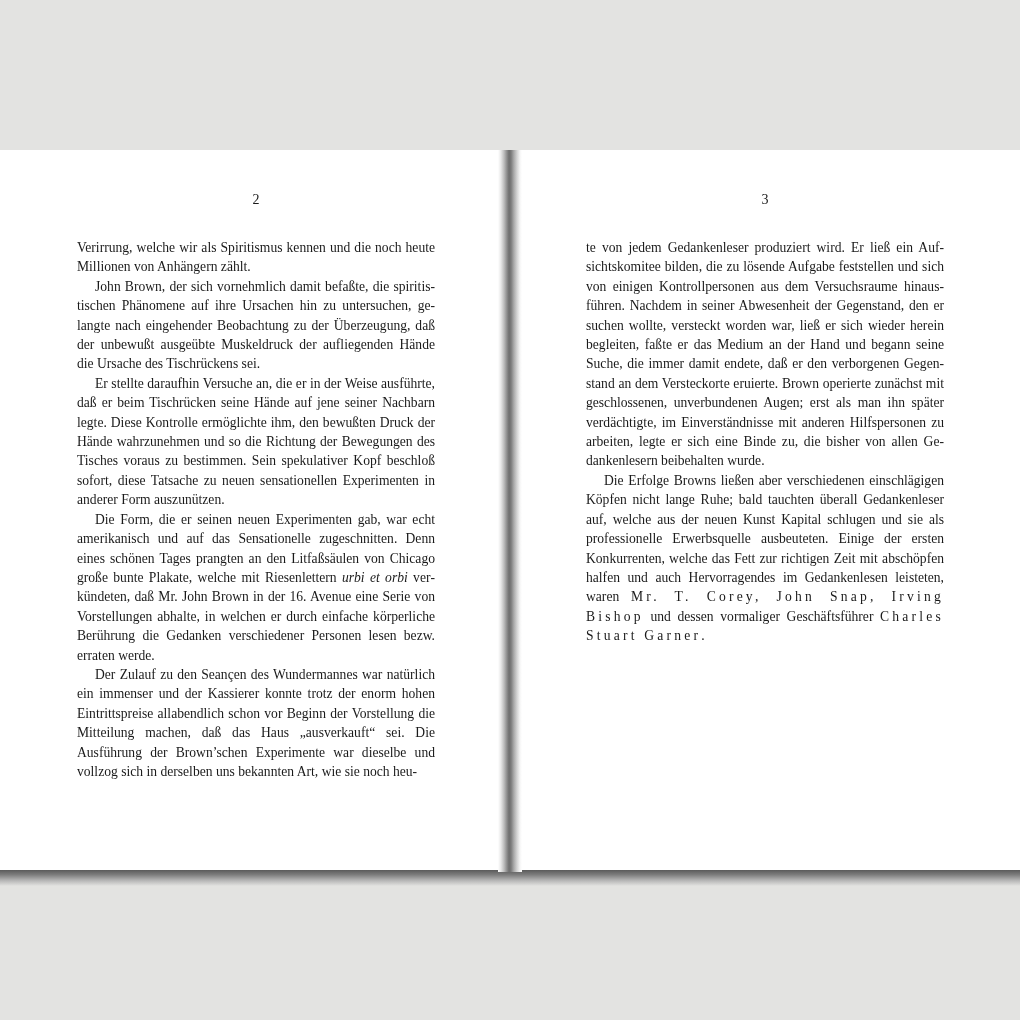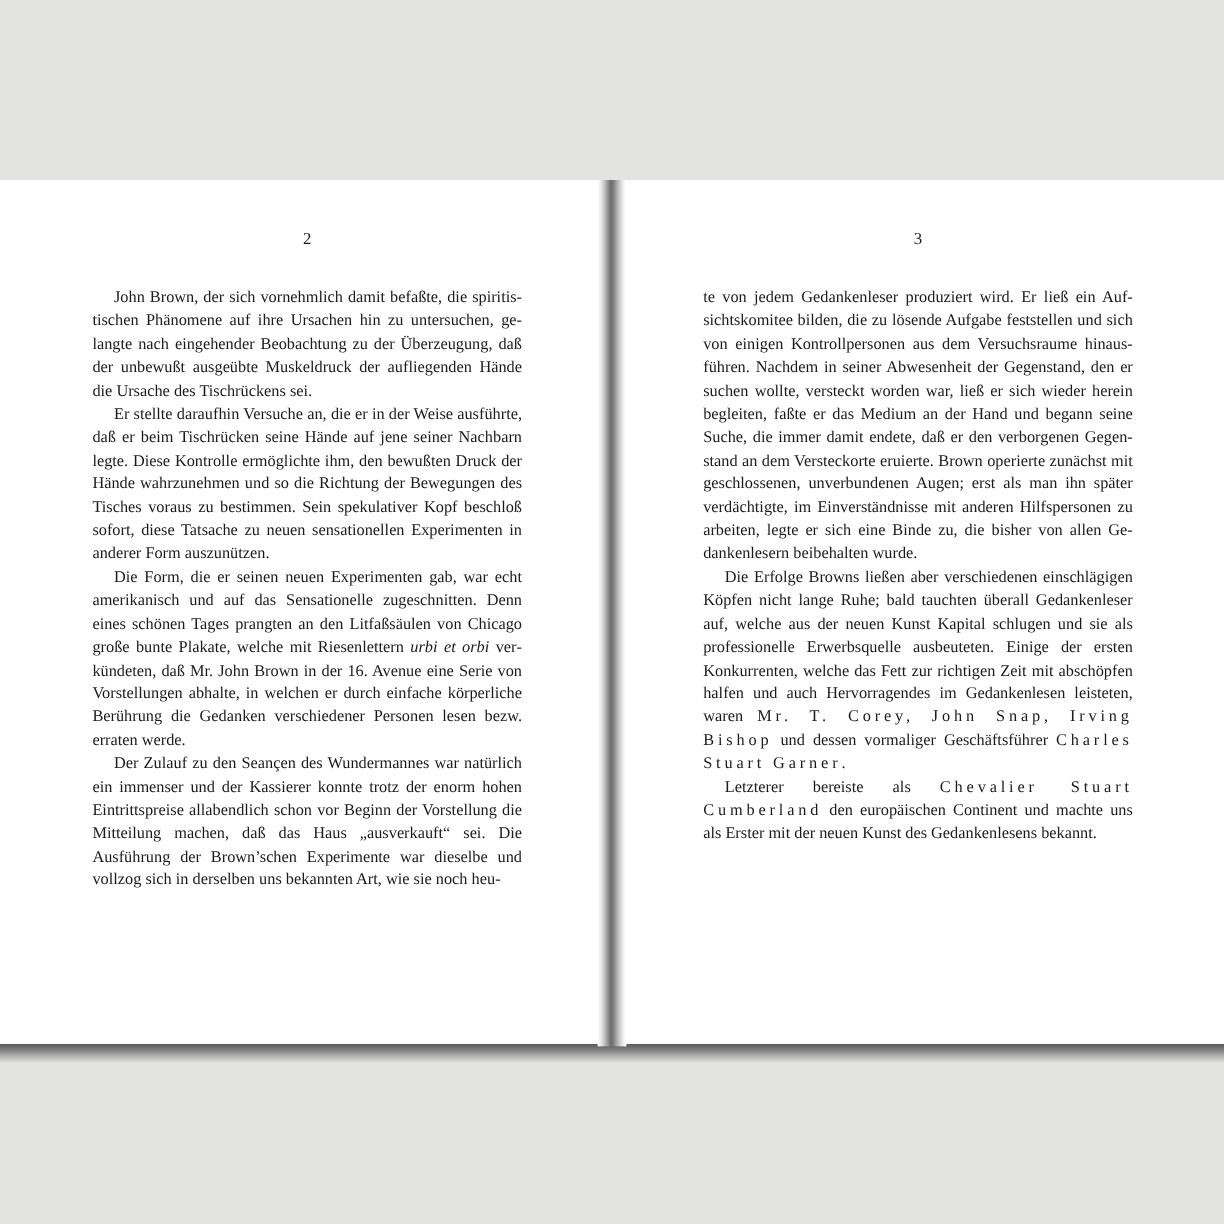--- a/index.html
+++ b/index.html
@@ -90,28 +90,28 @@
 <body>
 
 <div class="stage">
   <div class="spread"></div>
   <div class="bottom-shadow"></div>
   <div class="spine"></div>
 
   <div class="page left">
     <div class="page-number">2</div>
     <div class="body-text">
+      <p class="para no-indent">Verirrung, welche wir als Spiritismus kennen und die noch heute Millionen von Anhängern zählt.</p>
       <p class="para">John Brown, der sich vornehmlich damit befaßte, die spiritis­tischen Phänomene auf ihre Ursachen hin zu untersuchen, ge­langte nach eingehender Beobachtung zu der Überzeugung, daß der unbewußt ausgeübte Muskeldruck der aufliegenden Hände die Ursache des Tischrückens sei.</p>
       <p class="para">Er stellte daraufhin Versuche an, die er in der Weise ausführte, daß er beim Tischrücken seine Hände auf jene seiner Nachbarn legte. Diese Kontrolle ermöglichte ihm, den bewußten Druck der Hände wahrzunehmen und so die Richtung der Bewegun­gen des Tisches voraus zu bestimmen. Sein spekulativer Kopf beschloß sofort, diese Tatsache zu neuen sensationellen Experi­menten in anderer Form auszunützen.</p>
       <p class="para"><span>Die Form, die er seinen neuen Experimenten gab, war echt amerikanisch und auf das Sensationelle zugeschnitten. Denn eines schönen Tages prangten an den Litfaßsäulen von Chicago große bunte Plakate, welche mit Riesenlettern </span><span class="ital">urbi et orbi</span><span> ver­kündeten, daß Mr. John Brown in der 16. Avenue eine Serie von Vorstellungen abhalte, in welchen er durch einfache körperliche Berührung die Gedanken verschiedener Personen lesen bezw. erraten werde.</span></p>
       <p class="para">Der Zulauf zu den Seançen des Wundermannes war natür­lich ein immenser und der Kassierer konnte trotz der enorm hohen Eintrittspreise allabendlich schon vor Beginn der Vor­stellung die Mitteilung machen, daß das Haus „ausverkauft“ sei. Die Ausführung der Brown’schen Experimente war dieselbe und vollzog sich in derselben uns bekannten Art, wie sie noch heu-</p>
     </div>
   </div>
 
   <div class="page right">
     <div class="page-number">3</div>
     <div class="body-text">
       <p class="para no-indent">te von jedem Gedankenleser produziert wird. Er ließ ein Auf­sichtskomitee bilden, die zu lösende Aufgabe feststellen und sich von einigen Kontrollpersonen aus dem Versuchsraume hinaus­führen. Nachdem in seiner Abwesenheit der Gegenstand, den er suchen wollte, versteckt worden war, ließ er sich wieder herein begleiten, faßte er das Medium an der Hand und begann seine Suche, die immer damit endete, daß er den verborgenen Gegen­stand an dem Versteckorte eruierte. Brown operierte zunächst mit geschlossenen, unverbundenen Augen; erst als man ihn spä­ter verdächtigte, im Einverständnisse mit anderen Hilfspersonen zu arbeiten, legte er sich eine Binde zu, die bisher von allen Ge­dankenlesern beibehalten wurde.</p>
       <p class="para"><span>Die Erfolge Browns ließen aber verschiedenen einschlägi­gen Köpfen nicht lange Ruhe; bald tauchten überall Gedanken­leser auf, welche aus der neuen Kunst Kapital schlugen und sie als professionelle Erwerbsquelle ausbeuteten. Einige der ersten Konkurrenten, welche das Fett zur richtigen Zeit mit abschöp­fen halfen und auch Hervorragendes im Gedankenlesen leiste­ten, waren </span><span class="spaced">Mr. T. Corey, John Snap, Irving Bishop</span><span> und dessen vormaliger Geschäftsführer </span><span class="spaced">Charles Stuart Garner</span><span>.</span></p>
-      <p class="para"><span>Letzterer bereiste als </span><span class="spaced">Chevalier Stuart Cumberland</span><span> den europäischen Continent und machte uns als Erster mit der neuen Kunst des Gedankenlesens bekannt.</span></p>
     </div>
   </div>
 </div>
 
 </body></html>

